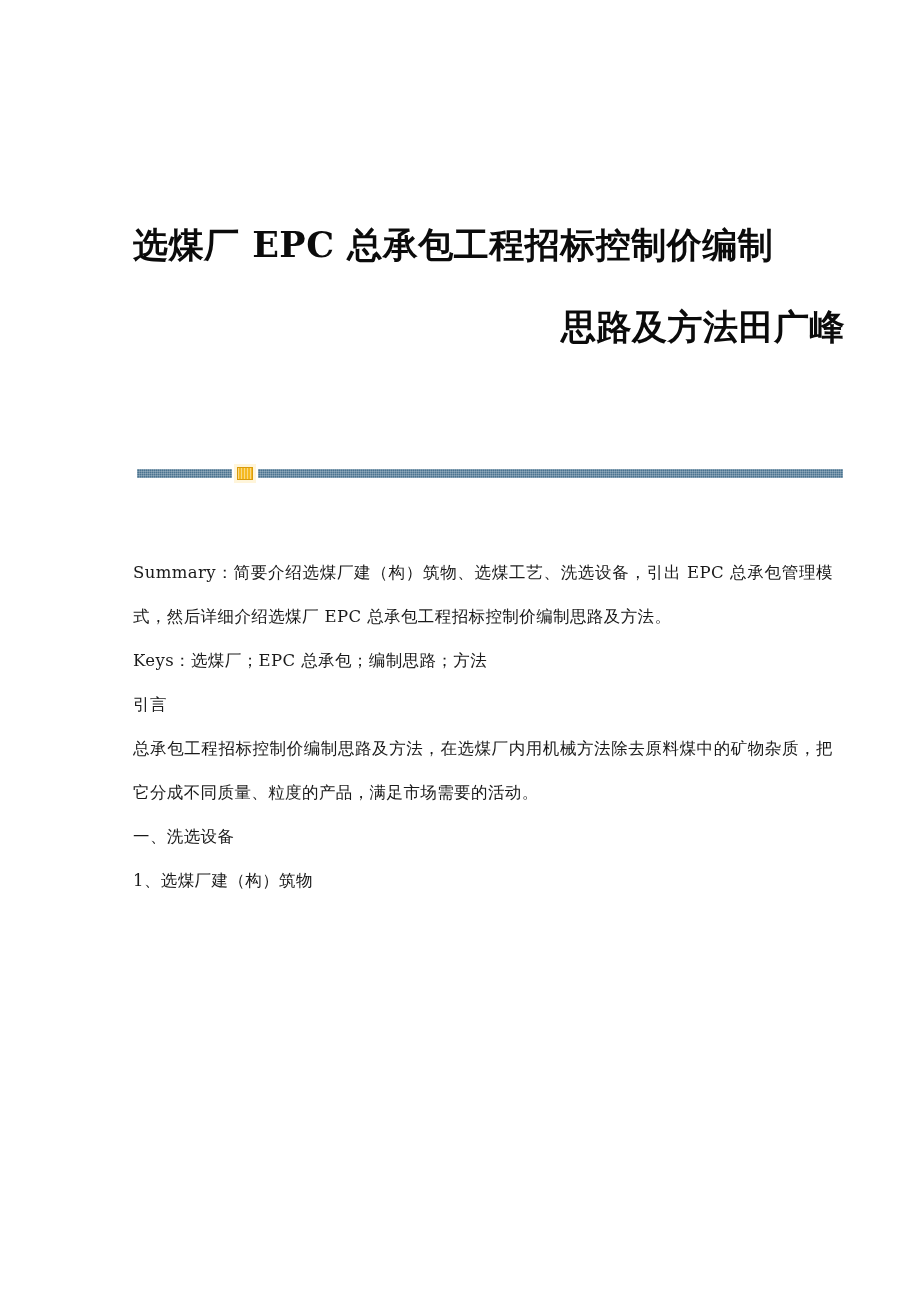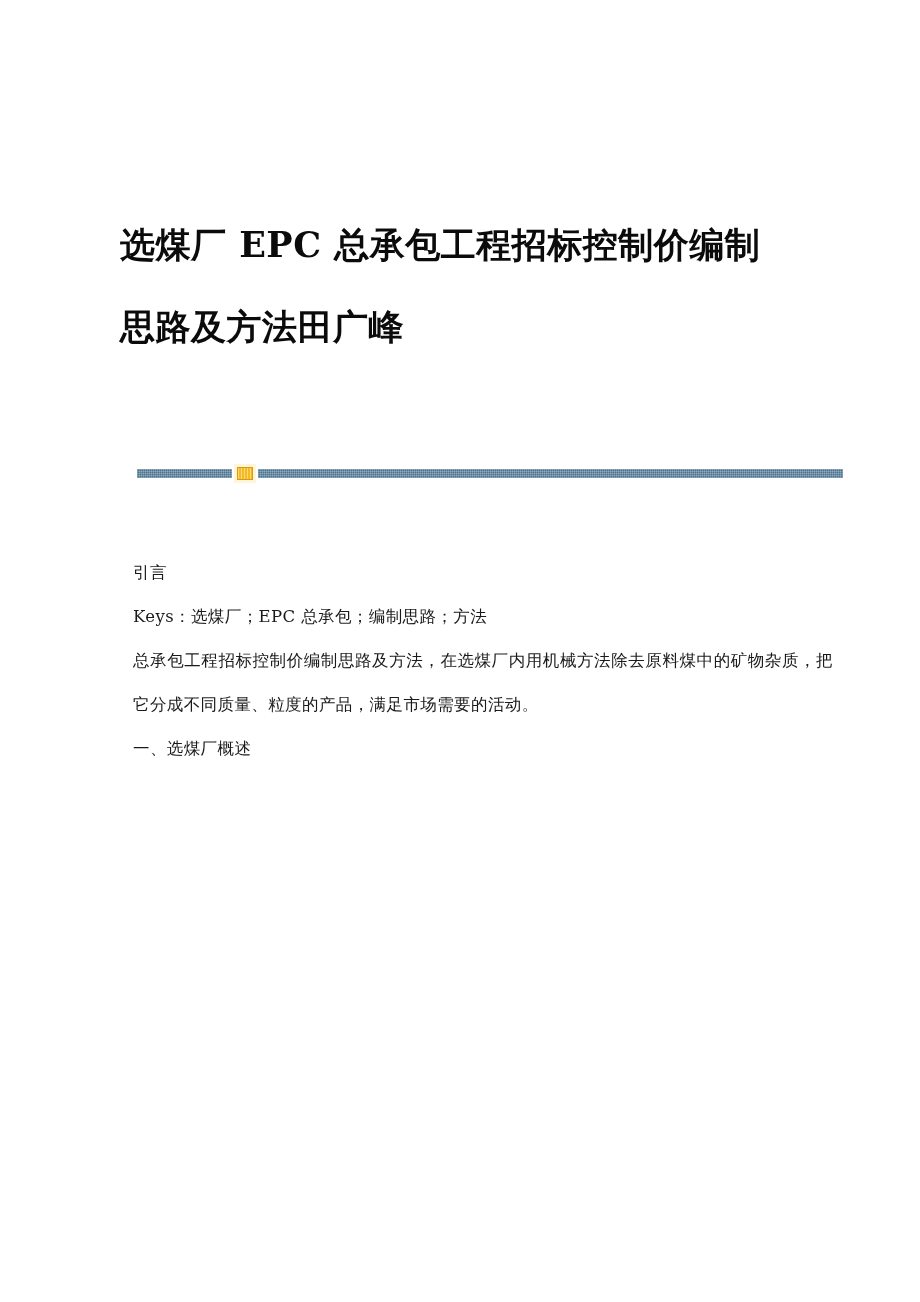--- a/index.html
+++ b/index.html
@@ -20,21 +20,21 @@
   .page {
     position: absolute;
     left: 0; top: 0;
     width: 920px;
     height: 1302px;
     background: #ffffff;
   }
 
   .content {
     position: absolute;
-    left: 120px;
+    left: 133px;
     top: 0;
     width: 712px;
   }
 
   
   .doc-title {
     margin: 0;
     padding: 0;
     font-family: "DejaVu Serif", "Liberation Serif", serif;
     font-weight: bold;
@@ -46,21 +46,21 @@
     width: 712px;
   }
   .title-line-1 {
     display: block;
     padding-top: 204px;
     text-align: left;
     white-space: nowrap;
   }
   .title-line-2 {
     display: block;
-    text-align: left;
+    text-align: right;
     white-space: nowrap;
   }
 
   
   .divider-wrap {
     position: absolute;
     left: 137px;
     top: 466px;
     width: 706px;
     height: 16px;
@@ -160,19 +160,21 @@
   <div class="divider-wrap">
     <div class="divider-bar seg-left"></div>
     <div class="divider-icon">
       <div class="icon-glow"></div>
       <div class="icon-body"></div>
     </div>
     <div class="divider-bar seg-right"></div>
   </div>
 
   <div class="body-block">
+    <p class="para">Summary：简要介绍选煤厂建（构）筑物、选煤工艺、洗选设备，引出 EPC 总承包管理模式，然后详细介绍选煤厂 EPC 总承包工程招标控制价编制思路及方法。</p>
+    <p class="para gap-small">Keys：选煤厂；EPC 总承包；编制思路；方法</p>
     <p class="para gap-small">引言</p>
-    <p class="para gap-small">Keys：选煤厂；EPC 总承包；编制思路；方法</p>
     <p class="para gap-small">总承包工程招标控制价编制思路及方法，在选煤厂内用机械方法除去原料煤中的矿物杂质，把它分成不同质量、粒度的产品，满足市场需要的活动。</p>
-    <p class="para gap-med">一、选煤厂概述</p>
+    <p class="para gap-med">一、洗选设备</p>
+    <p class="para gap-med">1、选煤厂建（构）筑物</p>
   </div>
 
 </div>
 
 </body></html>

